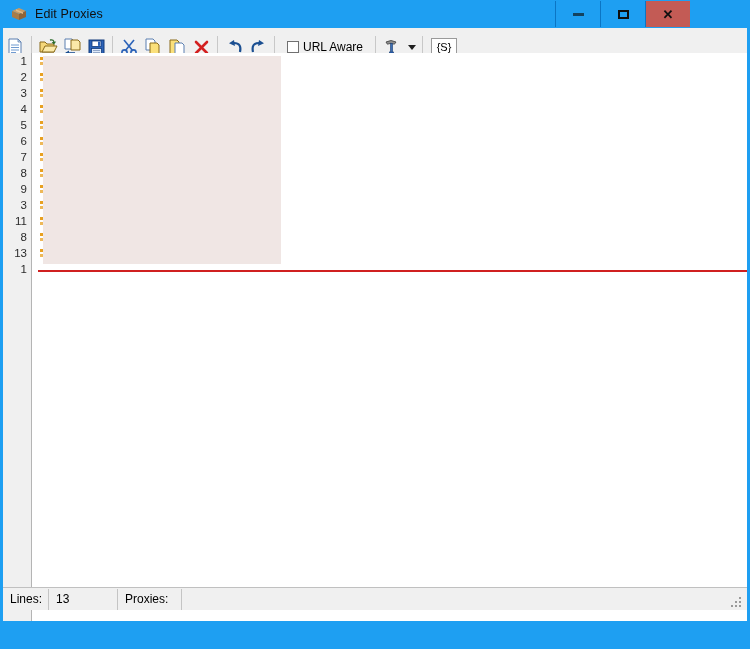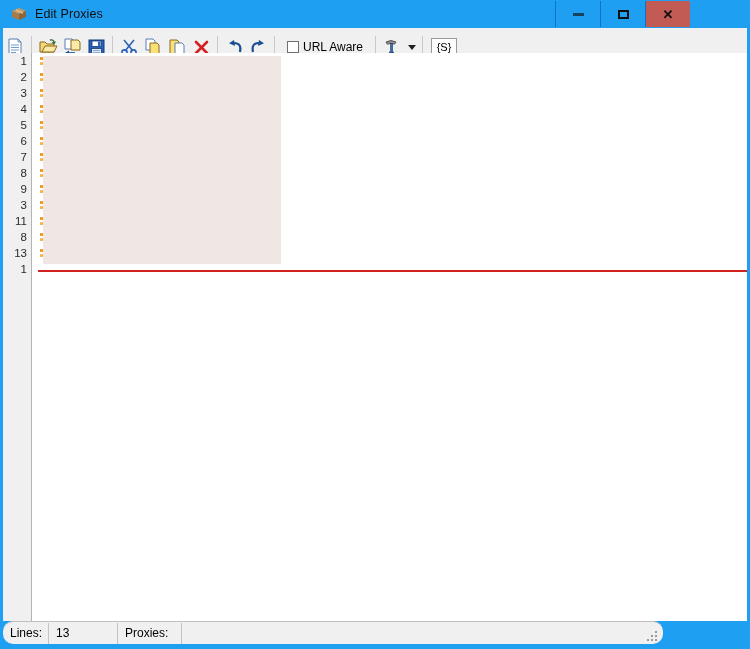--- a/index.html
+++ b/index.html
@@ -192,29 +192,28 @@
     top: 217px;
     width: 709px;
     height: 2px;
     background: #d02020;
   }
 
   
   .statusbar {
     position: absolute;
     left: 3px;
-    top: 621px;
-    width: 660px;
+    top: 587px;
+    width: 744px;
     height: 23px;
     background: #f0f0f0;
     border-top: 1px solid #c0c0c0;
     box-sizing: border-box;
     display: flex;
     align-items: center;
-    border-radius: 10px;
   }
   .sb-cell {
     height: 21px;
     display: flex;
     align-items: center;
     padding: 0 7px;
     font-size: 12px;
     color: #000000;
     border-right: 1px solid #c4c4c4;
     box-sizing: border-box;

